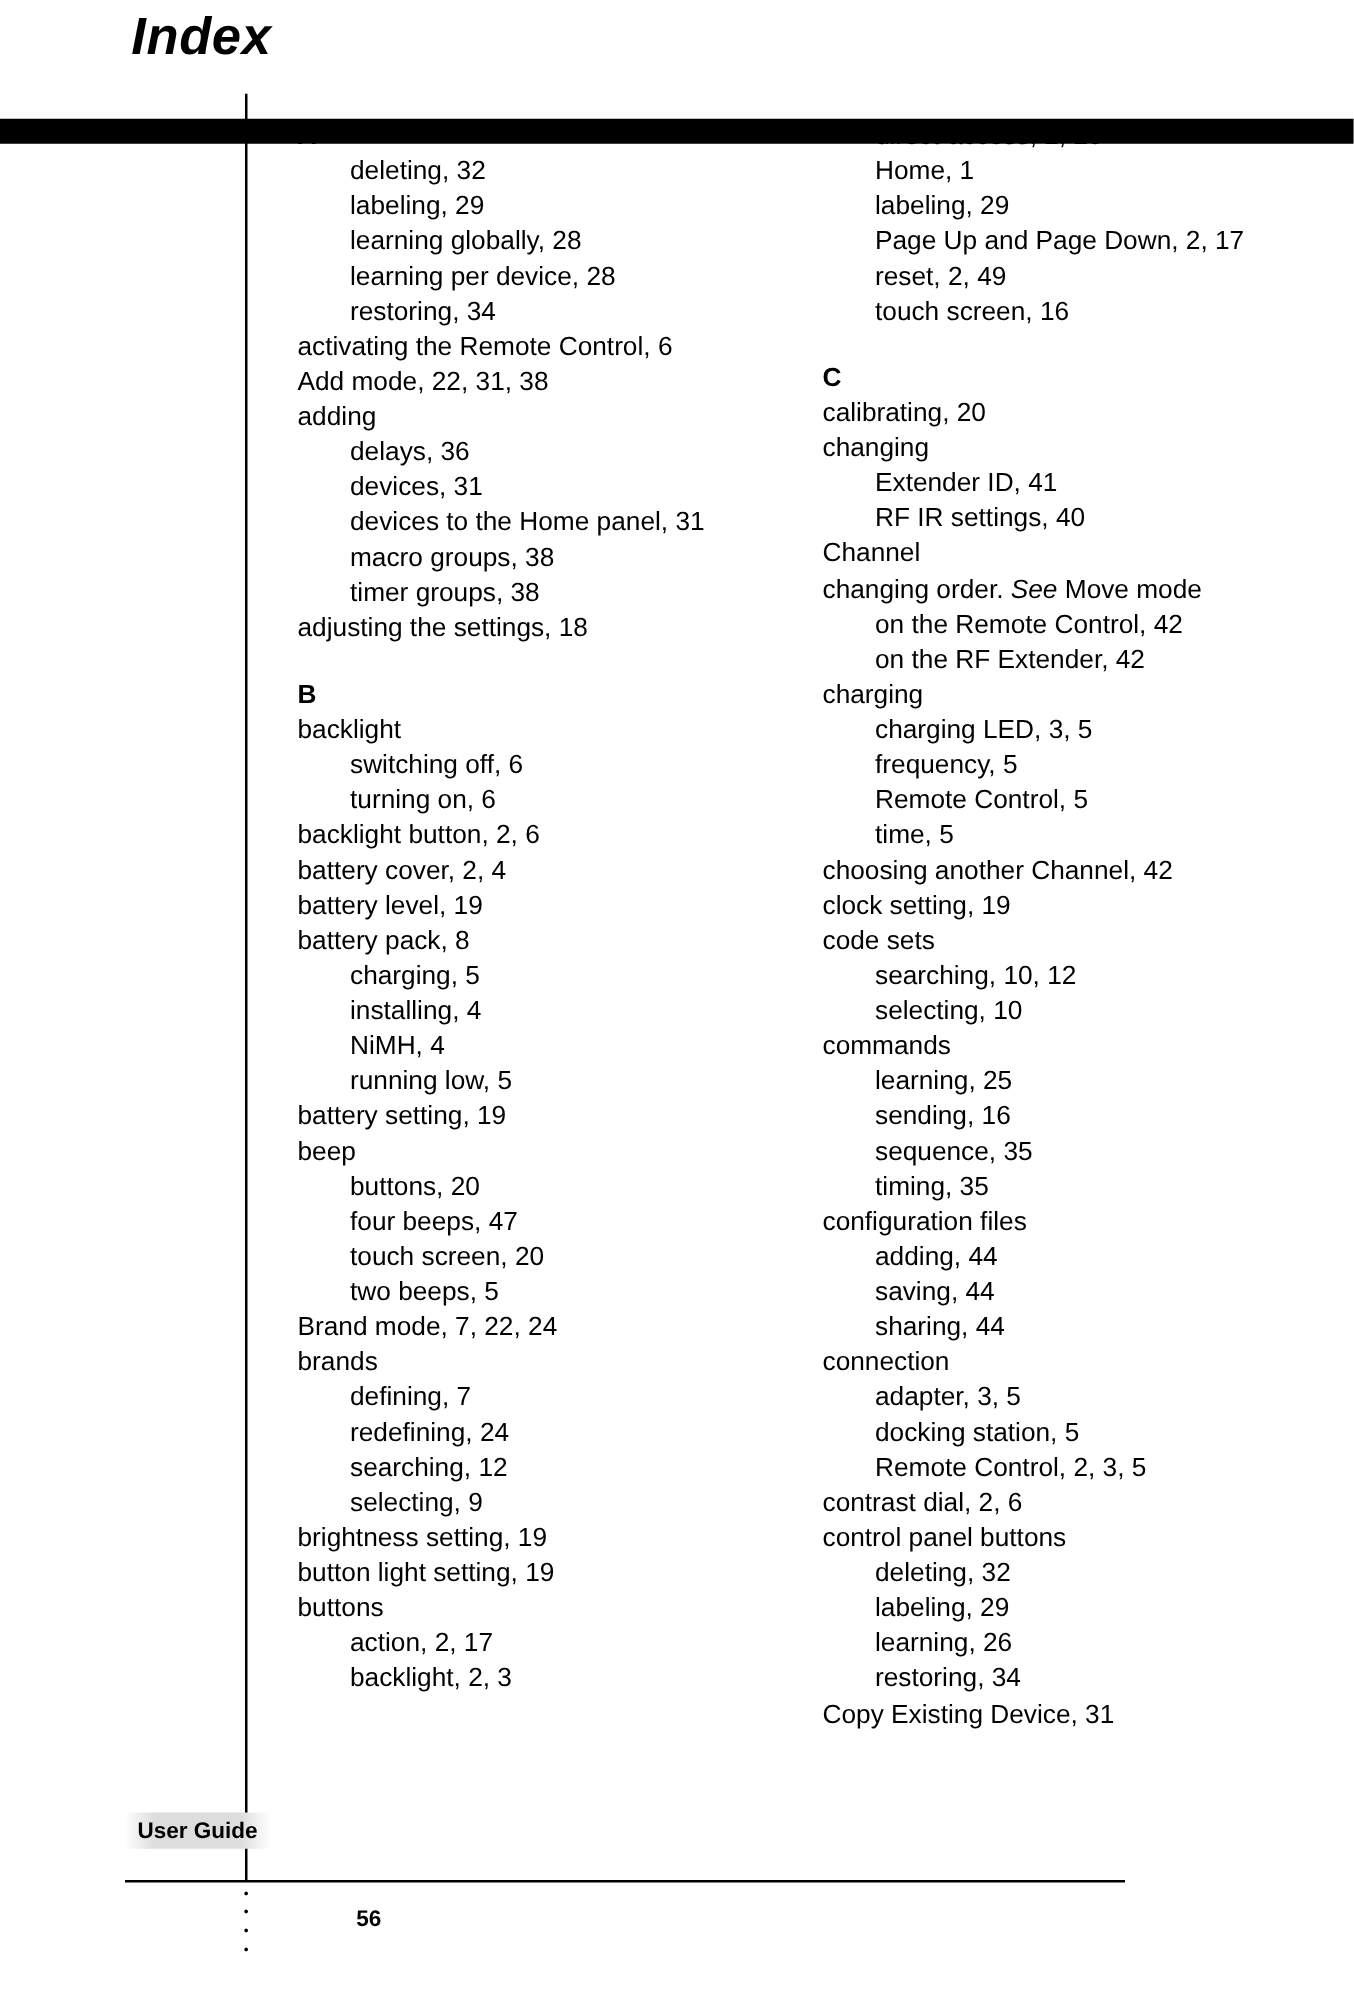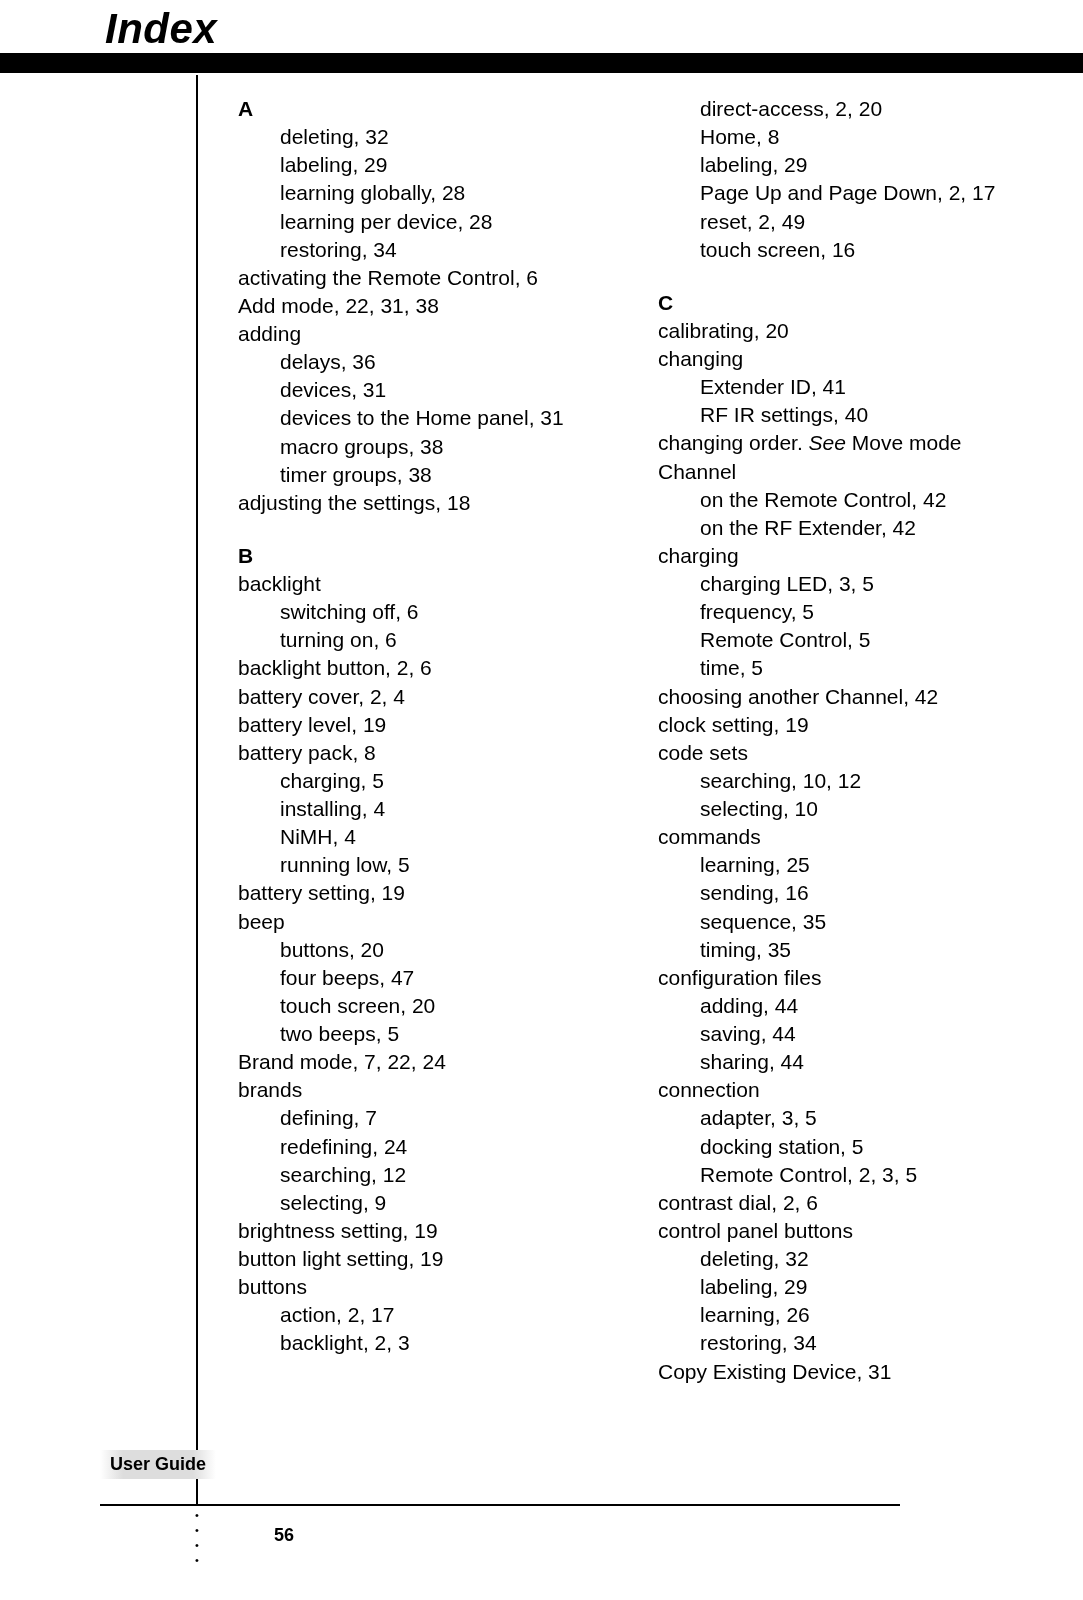--- a/index.html
+++ b/index.html
@@ -6,21 +6,21 @@
   body {
     font-family: Arial, Helvetica, sans-serif;
     background: #fff;
     width: 1083px;
     height: 1600px;
     position: relative;
     color: #000;
   }
   .header {
     position: relative;
-    height: 53px;
+    height: 95px;
   }
   .title {
     position: absolute;
     left: 105px;
     top: 5px;
     font-family: "Arial Black", Arial, sans-serif;
     font-style: italic;
     font-weight: 900;
     font-size: 42px;
     color: #000;
@@ -70,21 +70,21 @@
   .hline {
     position: absolute;
     left: 100px;
     top: 1504px;
     width: 800px;
     height: 2px;
     background: #000;
   }
   .page-num {
     position: absolute;
-    left: 274px;
+    left: 285px;
     top: 1525px;
     font-weight: bold;
     font-size: 18px;
   }
   .dots {
     position: absolute;
     left: 195px;
     top: 1510px;
     font-size: 11px;
     line-height: 1;
@@ -145,33 +145,33 @@
     <div class="sub">selecting, 9</div>
     <div class="entry">brightness setting, 19</div>
     <div class="entry">button light setting, 19</div>
     <div class="entry">buttons</div>
     <div class="sub">action, 2, 17</div>
     <div class="sub">backlight, 2, 3</div>
   </div>
 
   <div class="col">
     <div class="sub">direct-access, 2, 20</div>
-    <div class="sub">Home, 8</div>
+    <div class="sub">Home, 1</div>
     <div class="sub">labeling, 29</div>
     <div class="sub">Page Up and Page Down, 2, 17</div>
     <div class="sub">reset, 2, 49</div>
     <div class="sub">touch screen, 16</div>
 
     <div class="letter">C</div>
     <div class="entry">calibrating, 20</div>
     <div class="entry">changing</div>
     <div class="sub">Extender ID, 41</div>
     <div class="sub">RF IR settings, 40</div>
+    <div class="entry">Channel</div>
     <div class="entry"><span>changing order. </span><span class="see">See</span><span> Move mode</span></div>
-    <div class="entry">Channel</div>
     <div class="sub">on the Remote Control, 42</div>
     <div class="sub">on the RF Extender, 42</div>
     <div class="entry">charging</div>
     <div class="sub">charging LED, 3, 5</div>
     <div class="sub">frequency, 5</div>
     <div class="sub">Remote Control, 5</div>
     <div class="sub">time, 5</div>
     <div class="entry">choosing another Channel, 42</div>
     <div class="entry">clock setting, 19</div>
     <div class="entry">code sets</div>

